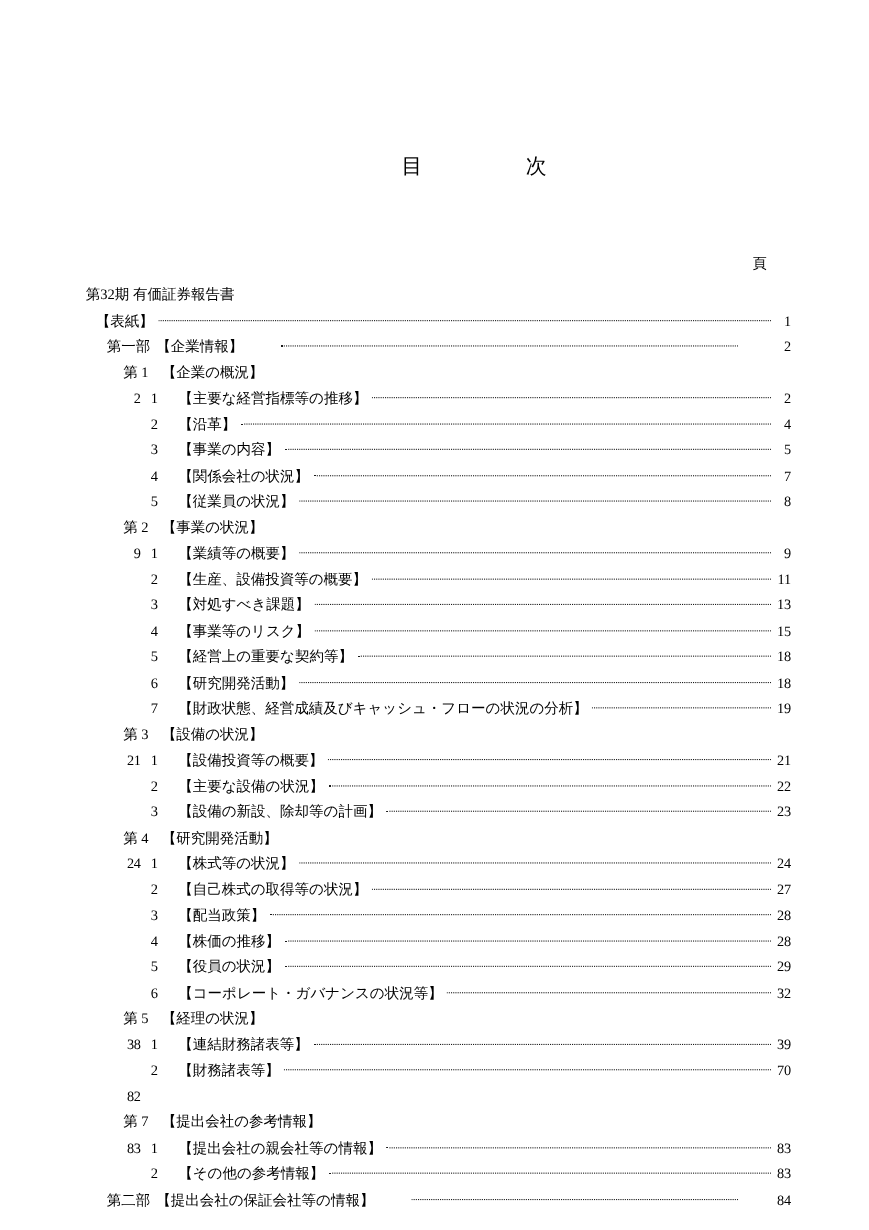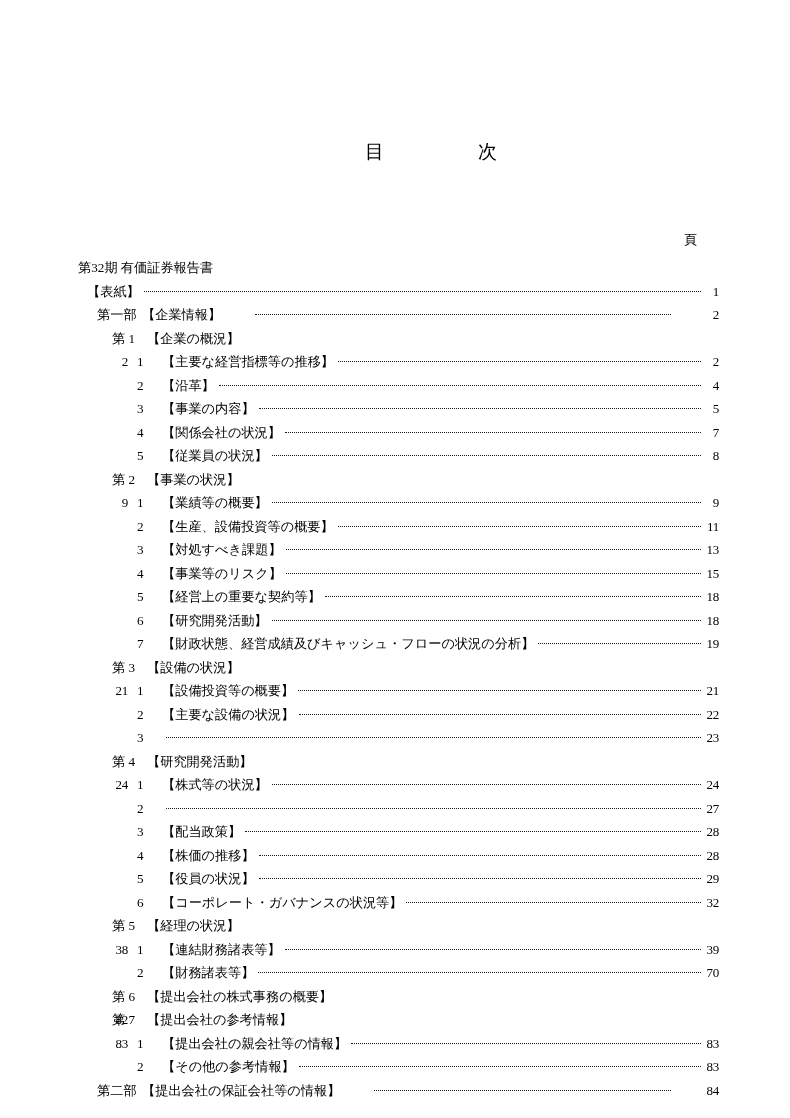--- a/index.html
+++ b/index.html
@@ -286,20 +286,21 @@
           <span class="label-wrap">
             <span class="num">2</span>
             <span class="title">【主要な設備の状況】</span>
           </span>
           <span class="leader"></span>
           <span class="pageno">22</span>
         </div>
         <div class="toc-row entry lvl-item">
           <span class="label-wrap">
             <span class="num">3</span>
+            <span class="title">【設備の新設、除却等の計画】</span>
           </span>
           <span class="leader"></span>
           <span class="pageno">23</span>
         </div>
         <div class="toc-row entry lvl-sec">
           <span class="label-wrap">
             <span class="num">第 4</span>
             <span class="title">【研究開発活動】</span>
           </span>
           <span class="leader"></span>
@@ -309,20 +310,21 @@
           <span class="label-wrap">
             <span class="num">1</span>
             <span class="title">【株式等の状況】</span>
           </span>
           <span class="leader"></span>
           <span class="pageno">24</span>
         </div>
         <div class="toc-row entry lvl-item">
           <span class="label-wrap">
             <span class="num">2</span>
+            <span class="title">【自己株式の取得等の状況】</span>
           </span>
           <span class="leader"></span>
           <span class="pageno">27</span>
         </div>
         <div class="toc-row entry lvl-item">
           <span class="label-wrap">
             <span class="num">3</span>
             <span class="title">【配当政策】</span>
           </span>
           <span class="leader"></span>
@@ -370,24 +372,20 @@
         </div>
         <div class="toc-row entry lvl-item">
           <span class="label-wrap">
             <span class="num">2</span>
             <span class="title">【財務諸表等】</span>
           </span>
           <span class="leader"></span>
           <span class="pageno">70</span>
         </div>
         <div class="toc-row entry lvl-sec">
-          <span class="label-wrap">
-            <span class="num">第 6</span>
-            <span class="title">【提出会社の株式事務の概要】</span>
-          </span>
           <span class="leader"></span>
           <span class="pageno">82</span>
         </div>
         <div class="toc-row entry lvl-sec">
           <span class="label-wrap">
             <span class="num">第 7</span>
             <span class="title">【提出会社の参考情報】</span>
           </span>
           <span class="leader"></span>
           <span class="pageno">83</span>

